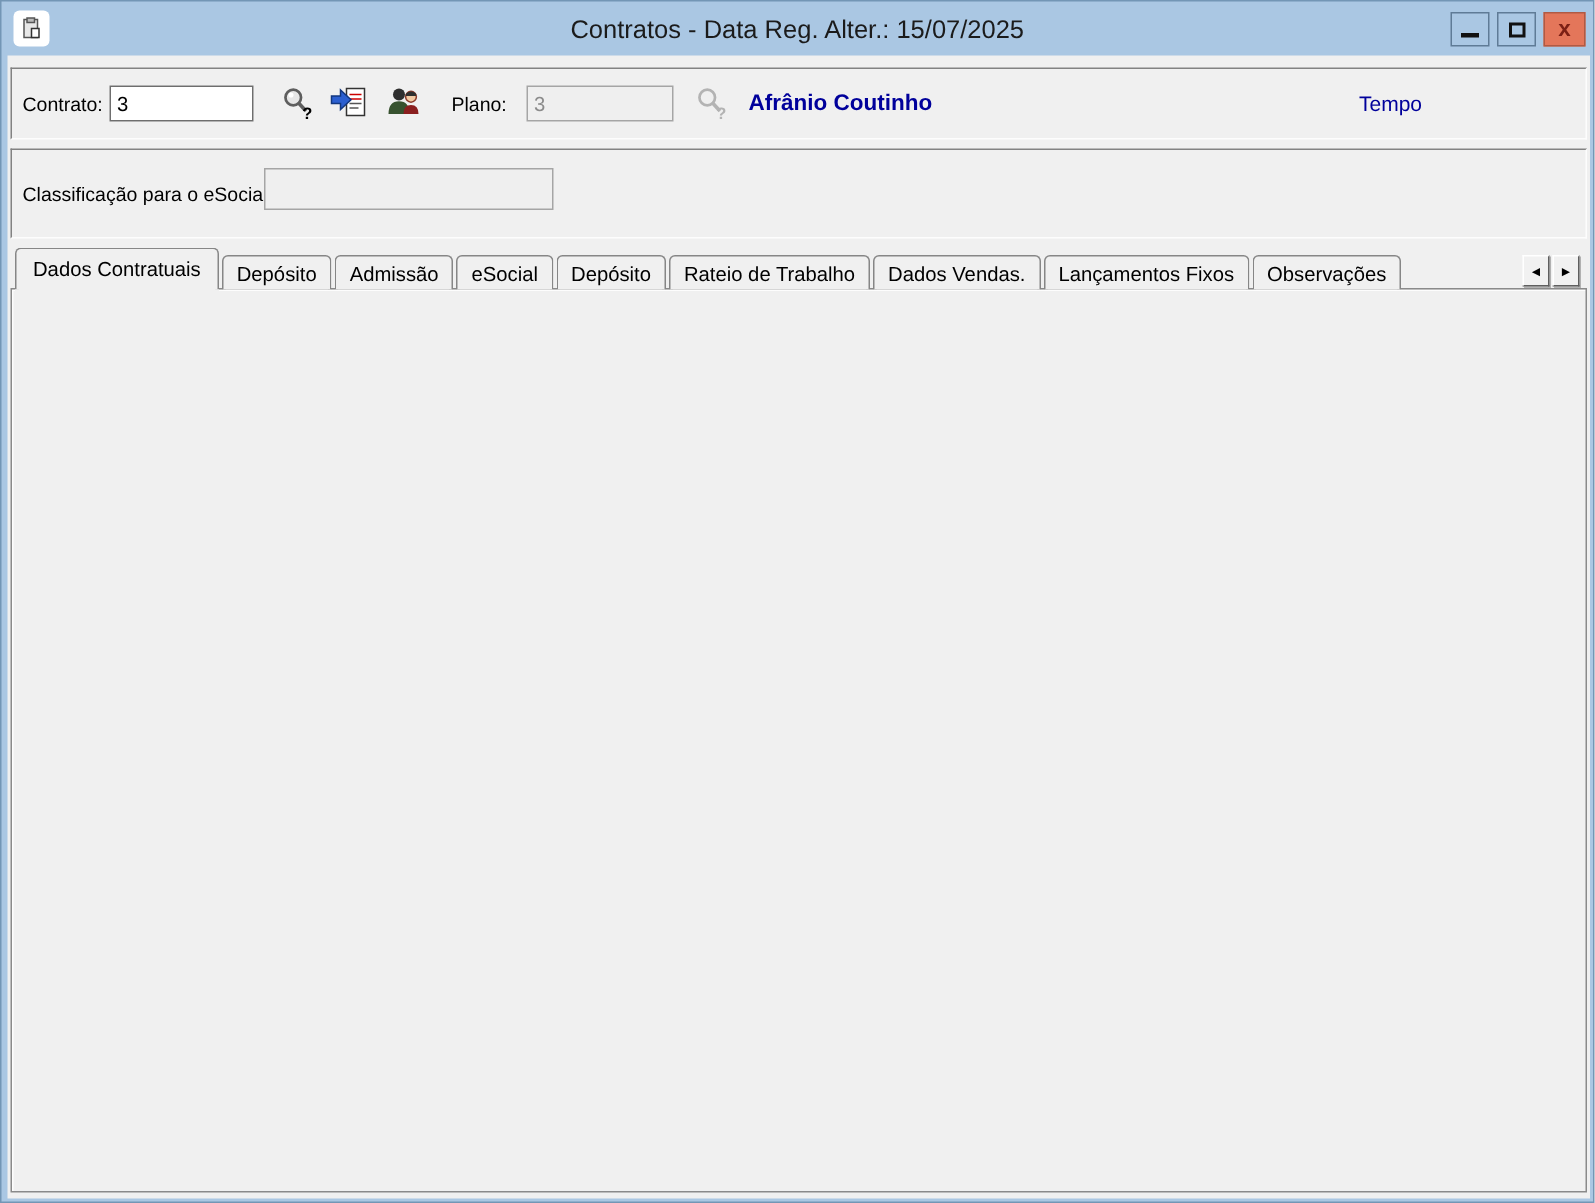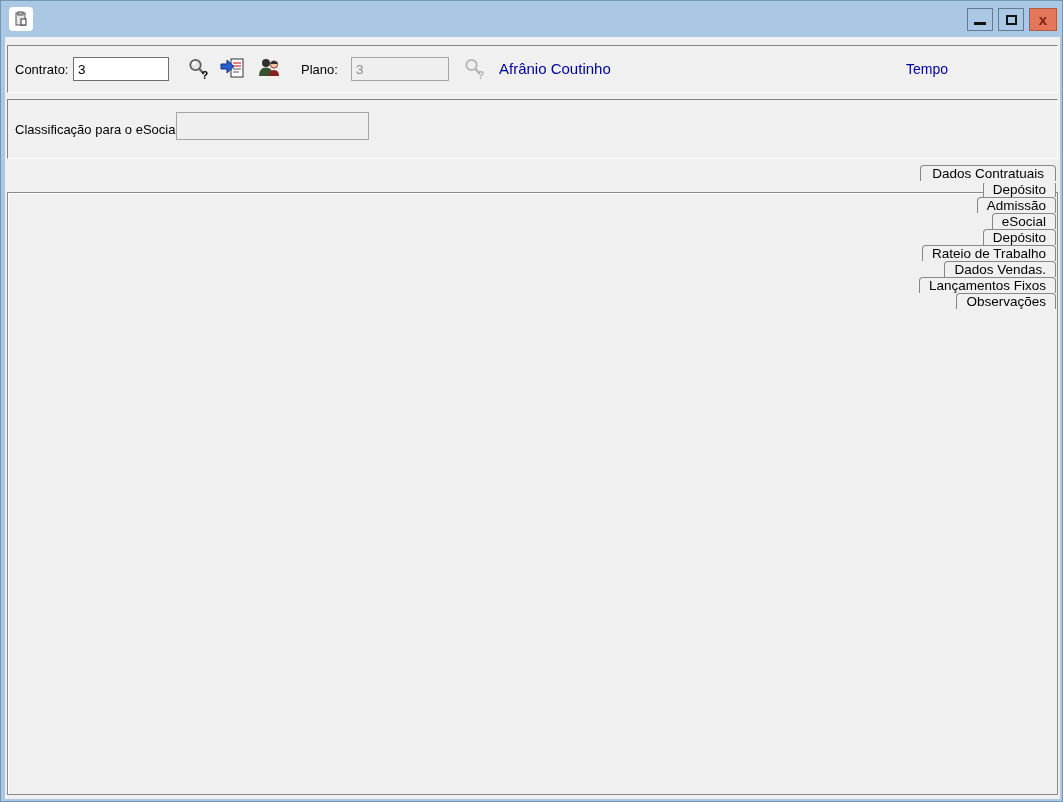--- a/index.html
+++ b/index.html
@@ -28,42 +28,43 @@
   .flaticon{position:absolute;display:flex;align-items:center;justify-content:center;cursor:default;}
   .combo{position:absolute;background:#fff;border:1px solid #6e6e6e;display:flex;align-items:stretch;}
   .combo .ctxt{flex:1;display:flex;align-items:center;padding:0 5px;font-size:13.5px;overflow:hidden;white-space:nowrap;}
   .combo .cbtn{width:18px;background:#f0f0f0;border:1px solid;border-color:#ffffff #5f5f5f #5f5f5f #ffffff;display:flex;align-items:center;justify-content:center;font-size:8px;color:#111;}
   .combo.dis{background:#efefef;border-color:#a5a5a5;}
   .combo.dis .ctxt{color:#9a9a9a;}
   .combo.dis .cbtn{color:#b0b0b0;border-color:#fdfdfd #b9b9b9 #b9b9b9 #fdfdfd;}
   .cb{position:absolute;width:13px;height:13px;background:#fff;border:1px solid #6e6e6e;box-shadow:inset 1px 1px 0 #bdbdbd;cursor:default;}
   .groupbox{position:absolute;border:1px solid #aeaeae;box-shadow:inset 1px 1px 0 #fdfdfd, 1px 1px 0 #fdfdfd;}
   .gb-caption{position:absolute;top:-8px;left:10px;background:#f0f0f0;padding:0 4px;font-size:13.5px;white-space:nowrap;}
-  .tabstrip{position:absolute;left:6px;top:164px;width:1051px;height:28px;display:flex;align-items:flex-end;padding-left:3px;z-index:5;flex-direction:column;}
+  .tabstrip{position:absolute;left:6px;top:164px;width:1051px;height:28px;display:flex;align-items:flex-end;padding-left:3px;z-index:5;}
   .tab{height:23px;background:#f0f0f0;border:1px solid #868686;border-bottom:none;border-radius:4px 4px 0 0;padding:0 9px;display:flex;align-items:center;font-size:13.5px;margin-right:2px;white-space:nowrap;cursor:default;}
   .tab.active{height:28px;z-index:6;box-shadow:0 2px 0 #f0f0f0;padding:0 11px;}
   .tabbody{position:absolute;left:6px;top:191px;width:1051px;height:603px;background:#f0f0f0;border:1px solid #8a8a8a;box-shadow:inset 1px 1px 0 #fdfdfd;z-index:1;}
   .tabscroll{position:absolute;top:5px;width:18px;height:21px;font-size:9px;}
-  .name-strong{position:absolute;font-size:15px;font-weight:normal;color:#00009b;white-space:nowrap;text-align:right;}
+  .name-strong{position:absolute;font-size:15px;font-weight:bold;color:#00009b;white-space:nowrap;text-align:right;}
   .status{position:absolute;font-size:14px;color:#00009b;}
   .sep{position:absolute;font-size:14px;color:#000;}
   .cbtext{position:absolute;font-size:13px;line-height:17px;color:#000;}
 </style>
 </head>
 <body>
 
 <div class="win">
 
   <div class="appicon">
     <svg width="16" height="16" viewBox="0 0 16 16">
       <rect x="3" y="2" width="9" height="12" fill="#e8e8e8" stroke="#555"></rect>
       <rect x="5" y="1" width="5" height="3" fill="#bbb" stroke="#555"></rect>
       <rect x="8" y="8" width="5" height="6" fill="#fff" stroke="#333"></rect>
     </svg>
   </div>
+  <div class="titlebar-title">Contratos - Data Reg. Alter.: 15/07/2025</div>
   <div class="winbtn" style="left:966px;">
       <span class="min-glyph"></span>
     </div>
   <div class="winbtn" style="left:997px;">
       <span class="max-glyph"></span>
     </div>
   <div class="winbtn close" style="left:1028px;">
       <span>x</span>
     </div>
 

